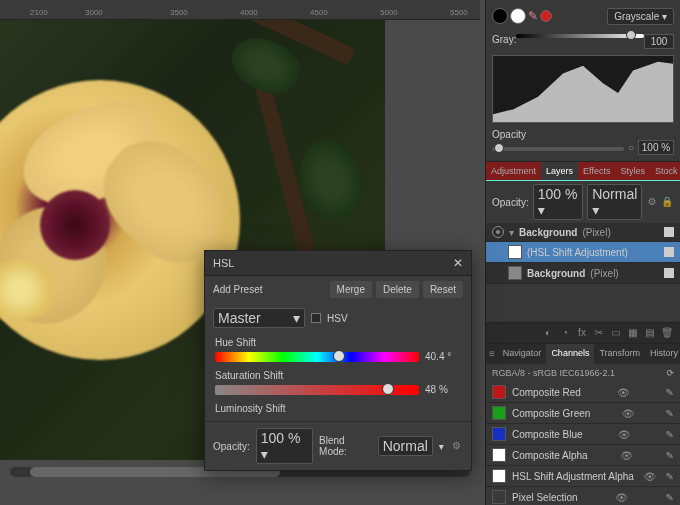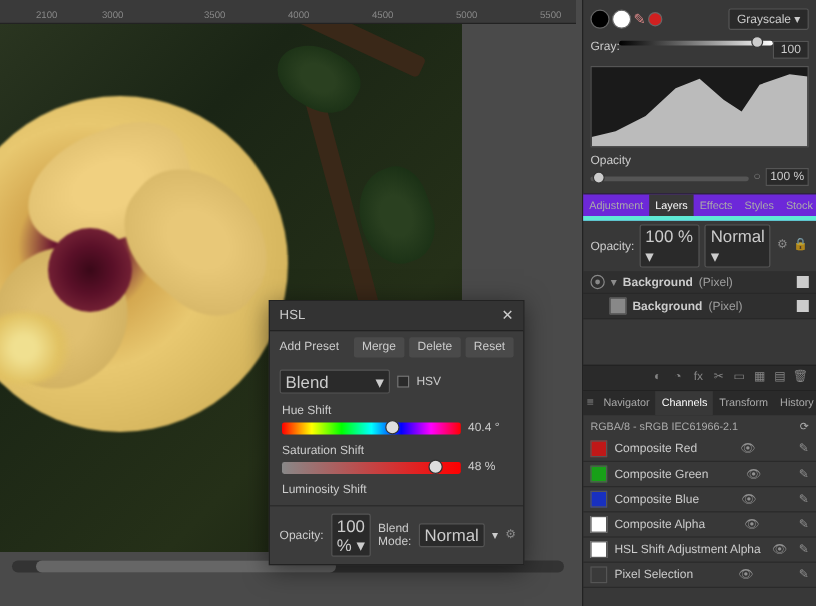--- a/index.html
+++ b/index.html
@@ -29,21 +29,21 @@
 .mode-dd{margin-left:auto;background:#2a2a2a;border:1px solid #555;padding:2px 6px;font-size:10px;color:#ccc;border-radius:2px}
 .gray-row{padding:2px 6px;display:flex;align-items:flex-start;gap:0;font-size:10px}
 .mini-sl{flex:1;height:4px;background:linear-gradient(90deg,#000,#fff);border-radius:2px;position:relative}
 .mini-sl .kn{position:absolute;right:8px;top:-4px;width:10px;height:10px;background:#ccc;border-radius:50%;border:1px solid #333}
 .valbox{width:30px;background:#2a2a2a;border:1px solid #555;text-align:center;font-size:10px;color:#ccc;padding:1px}
 .histo{margin:4px 6px;height:68px;background:#1a1a1a;border:1px solid #555;position:relative;overflow:hidden}
 .histo svg{width:100%;height:100%}
 .op-row{padding:2px 6px;font-size:10px}
 .op-sl{height:4px;background:#555;border-radius:2px;position:relative;margin-top:2px}
 .op-sl .kn{position:absolute;left:2px;top:-4px;width:10px;height:10px;background:#ccc;border-radius:50%;border:1px solid #333}
-.tabs{display:flex;background:#6d28d9;border-top:1px solid #222;border-bottom:4px solid #5eead4;margin-top:4px}
+.tabs{display:flex;background:#7f1d1d;border-top:1px solid #222;border-bottom:1px solid #5eead4;margin-top:4px}
 .tab{padding:4px 5px;font-size:9px;color:#aaa;cursor:pointer}
 .tab.active{background:#383838;color:#fff}
 .layer-opts{padding:3px 6px;display:flex;align-items:center;gap:4px;font-size:10px}
 .dd{background:#2a2a2a;border:1px solid #555;padding:1px 4px;font-size:14px;color:#ccc;border-radius:2px}
 .layers{background:#2f2f2f}
 .layer{display:flex;align-items:center;padding:3px 6px;gap:5px;font-size:10px;border-bottom:1px solid #282828}
 .layer.sel{background:#4a7fb8}
 .layer .thumb{width:14px;height:14px;background:#888;border:1px solid #555}
 .layer .chk{width:10px;height:10px;background:#ccc;margin-left:auto}
 .eye{width:12px;height:12px;border:1px solid #888;border-radius:50%;position:relative}
@@ -51,21 +51,21 @@
 .icon-strip{display:flex;gap:3px;padding:3px 6px;background:#2a2a2a;border-top:1px solid #222;border-bottom:1px solid #222;justify-content:flex-end}
 .ic{width:14px;height:14px;opacity:.7;font-size:10px;text-align:center;line-height:14px;color:#aaa}
 .btabs{display:flex;background:#2a2a2a;font-size:9px}
 .btab{padding:4px 5px;color:#aaa}
 .btab.active{background:#383838;color:#fff}
 .info-row{padding:4px 6px;font-size:9px;color:#aaa;display:flex;align-items:flex-end}
 .info-row .refresh{margin-left:auto}
 .ch-row{display:flex;align-items:center;padding:3px 6px;gap:6px;font-size:10px;border-bottom:1px solid #2a2a2a}
 .ch-sw{width:14px;height:14px;border:1px solid #555}
 .ch-row .vis{margin-left:auto;opacity:.6}
-.hsl-dlg{position:absolute;left:224px;top:250px;width:213px;background:#3c3c3c;border:1px solid #222;box-shadow:0 4px 20px rgba(0,0,0,.5)}
+.hsl-dlg{position:absolute;left:204px;top:250px;width:268px;background:#3c3c3c;border:1px solid #222;box-shadow:0 4px 20px rgba(0,0,0,.5)}
 .dlg-title{display:flex;align-items:center;padding:5px 8px;background:#333;border-bottom:1px solid #222;font-size:11px}
 .dlg-title .x{margin-left:auto;cursor:pointer;font-size:12px}
 .dlg-row{display:flex;align-items:center;padding:5px 8px;gap:6px;font-size:10px}
 .dlg-row .btn{background:#4a4a4a;padding:3px 7px;border-radius:2px;font-size:10px;cursor:pointer}
 .slider-sec{padding:4px 10px}
 .slider-sec .lbl{font-size:10px;color:#ccc;margin-bottom:3px}
 .slider-row{display:flex;align-items:center;gap:6px}
 .slider-track{flex:1;height:10px;border-radius:2px;position:relative}
 .slider-track .knob{position:absolute;top:-2px;width:12px;height:12px;background:#ddd;border:1px solid #333;border-radius:50%}
 .hue-grad{background:linear-gradient(90deg,#f00,#ff0,#0f0,#0ff,#00f,#f0f,#f00)}
@@ -155,20 +155,25 @@
     <span class="ic">🔒</span>
   </div>
   <div class="layers">
     <div class="layer">
       <div class="eye"></div>
       <span style="opacity:.6">▾</span>
       <b>Background</b>
       <span style="opacity:.7">(Pixel)</span>
       <div class="chk"></div>
     </div>
+    <div class="layer sel" style="padding-left:22px">
+      <div class="thumb" style="background:#fff"></div>
+      <span>(HSL Shift Adjustment)</span>
+      <div class="chk"></div>
+    </div>
     <div class="layer" style="padding-left:22px">
       <div class="thumb"></div>
       <b>Background</b>
       <span style="opacity:.7">(Pixel)</span>
       <div class="chk"></div>
     </div>
   </div>
 
   <div style="height:38px"></div>
 
@@ -242,21 +247,21 @@
   </div>
   <div class="dlg-row">
     <span>Add Preset</span>
     <div style="margin-left:auto;display:flex;gap:4px">
       <span class="btn">Merge</span>
       <span class="btn">Delete</span>
       <span class="btn">Reset</span>
     </div>
   </div>
   <div class="dlg-row">
-    <div class="dd" style="width:92px"><span>Blend</span> <span style="float:right">▾</span></div>
+    <div class="dd" style="width:92px"><span>Master</span> <span style="float:right">▾</span></div>
     <div class="hsv-chk"></div>
     <span>HSV</span>
   </div>
   <div class="slider-sec">
     <div class="lbl">Hue Shift</div>
     <div class="slider-row">
       <div class="slider-track hue-grad">
           <div class="knob" style="left:58%"></div>
         </div>
       <div class="valtxt">40.4 °</div>

